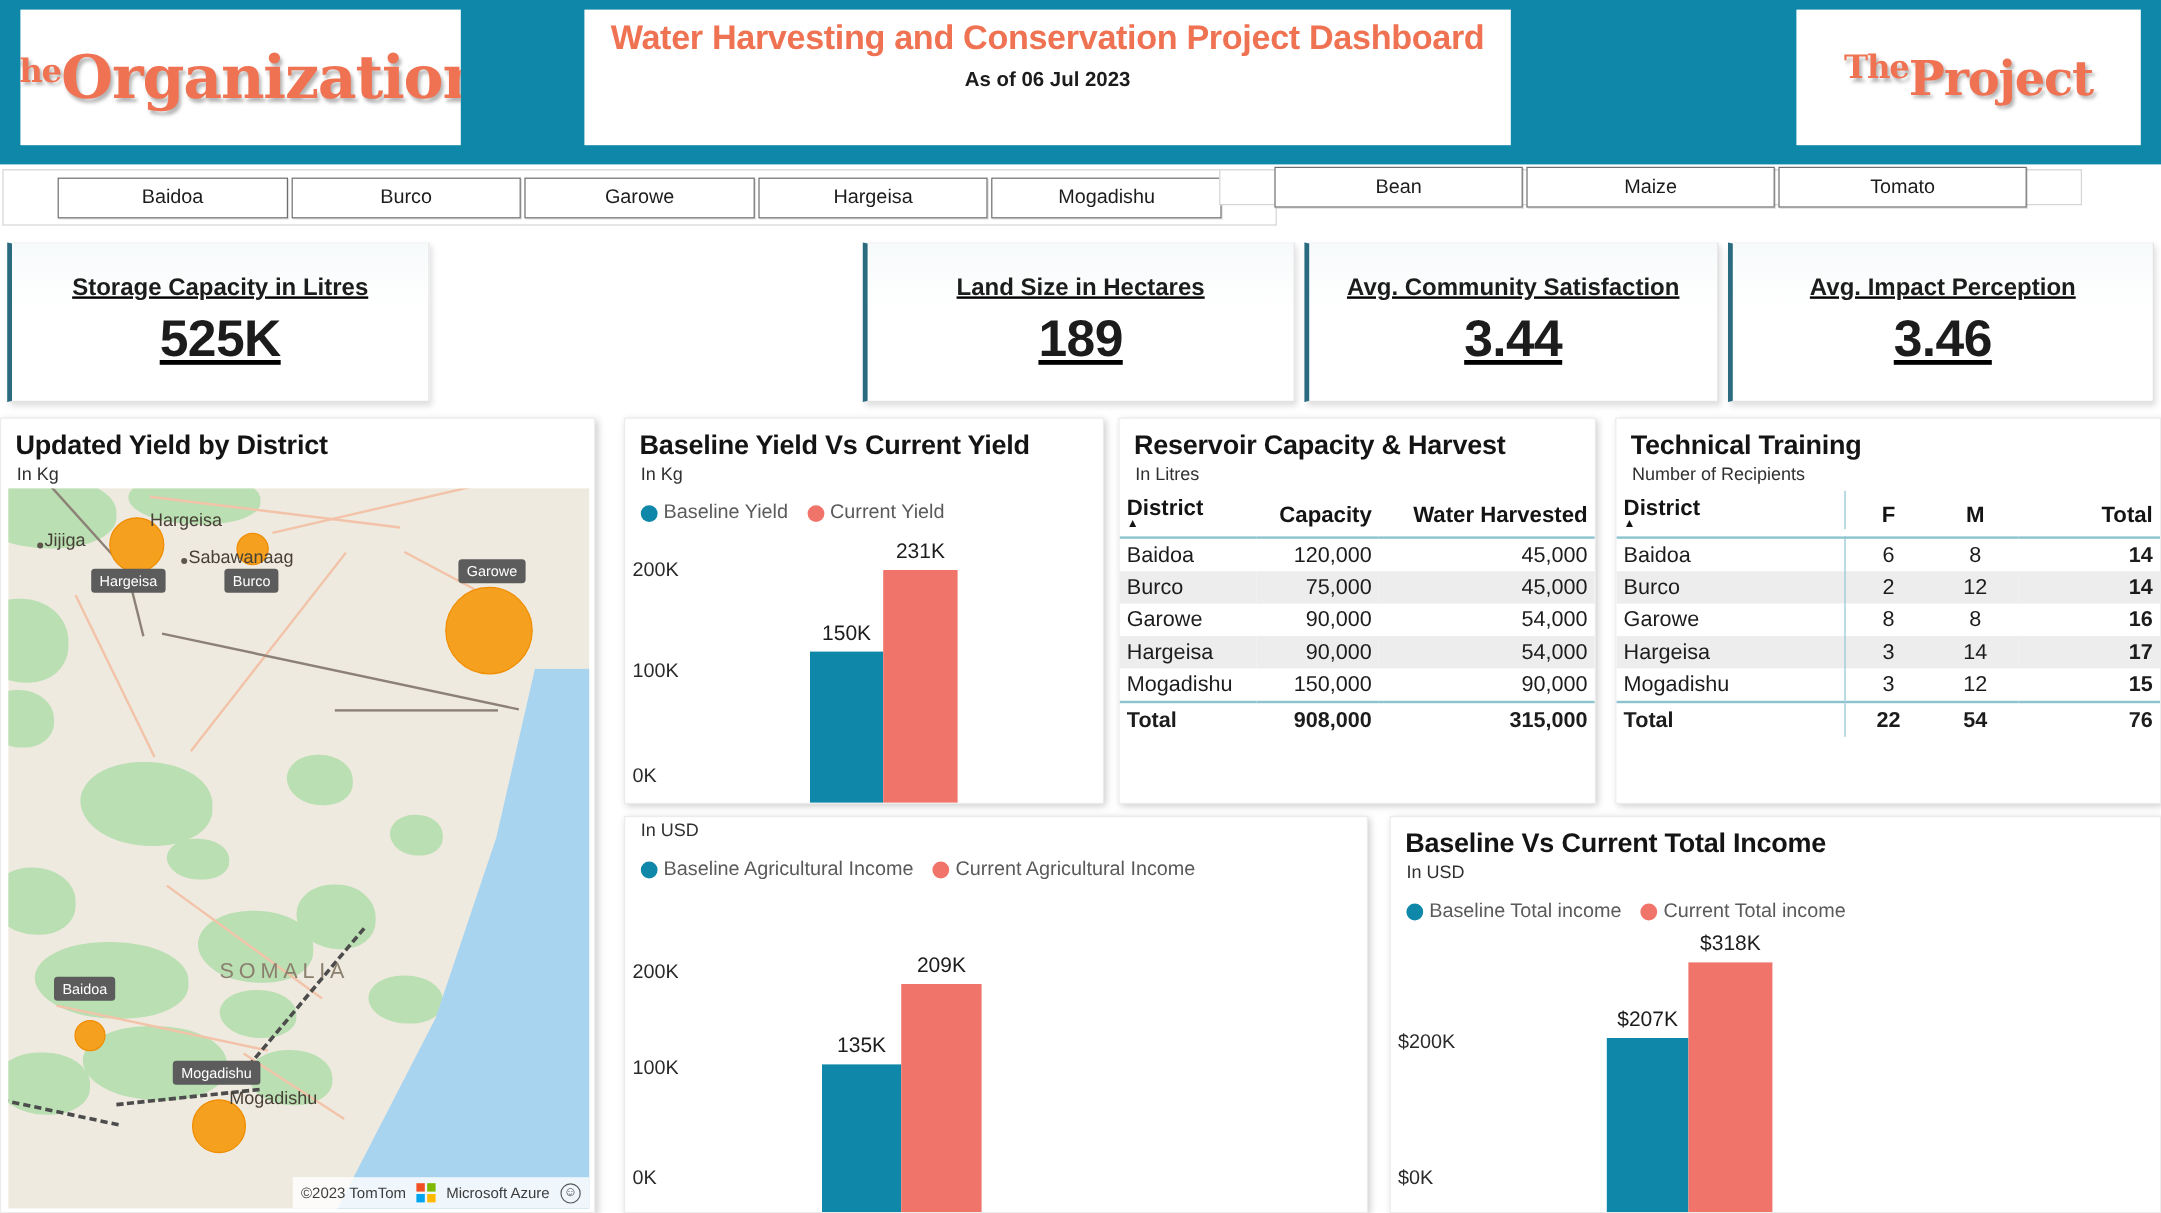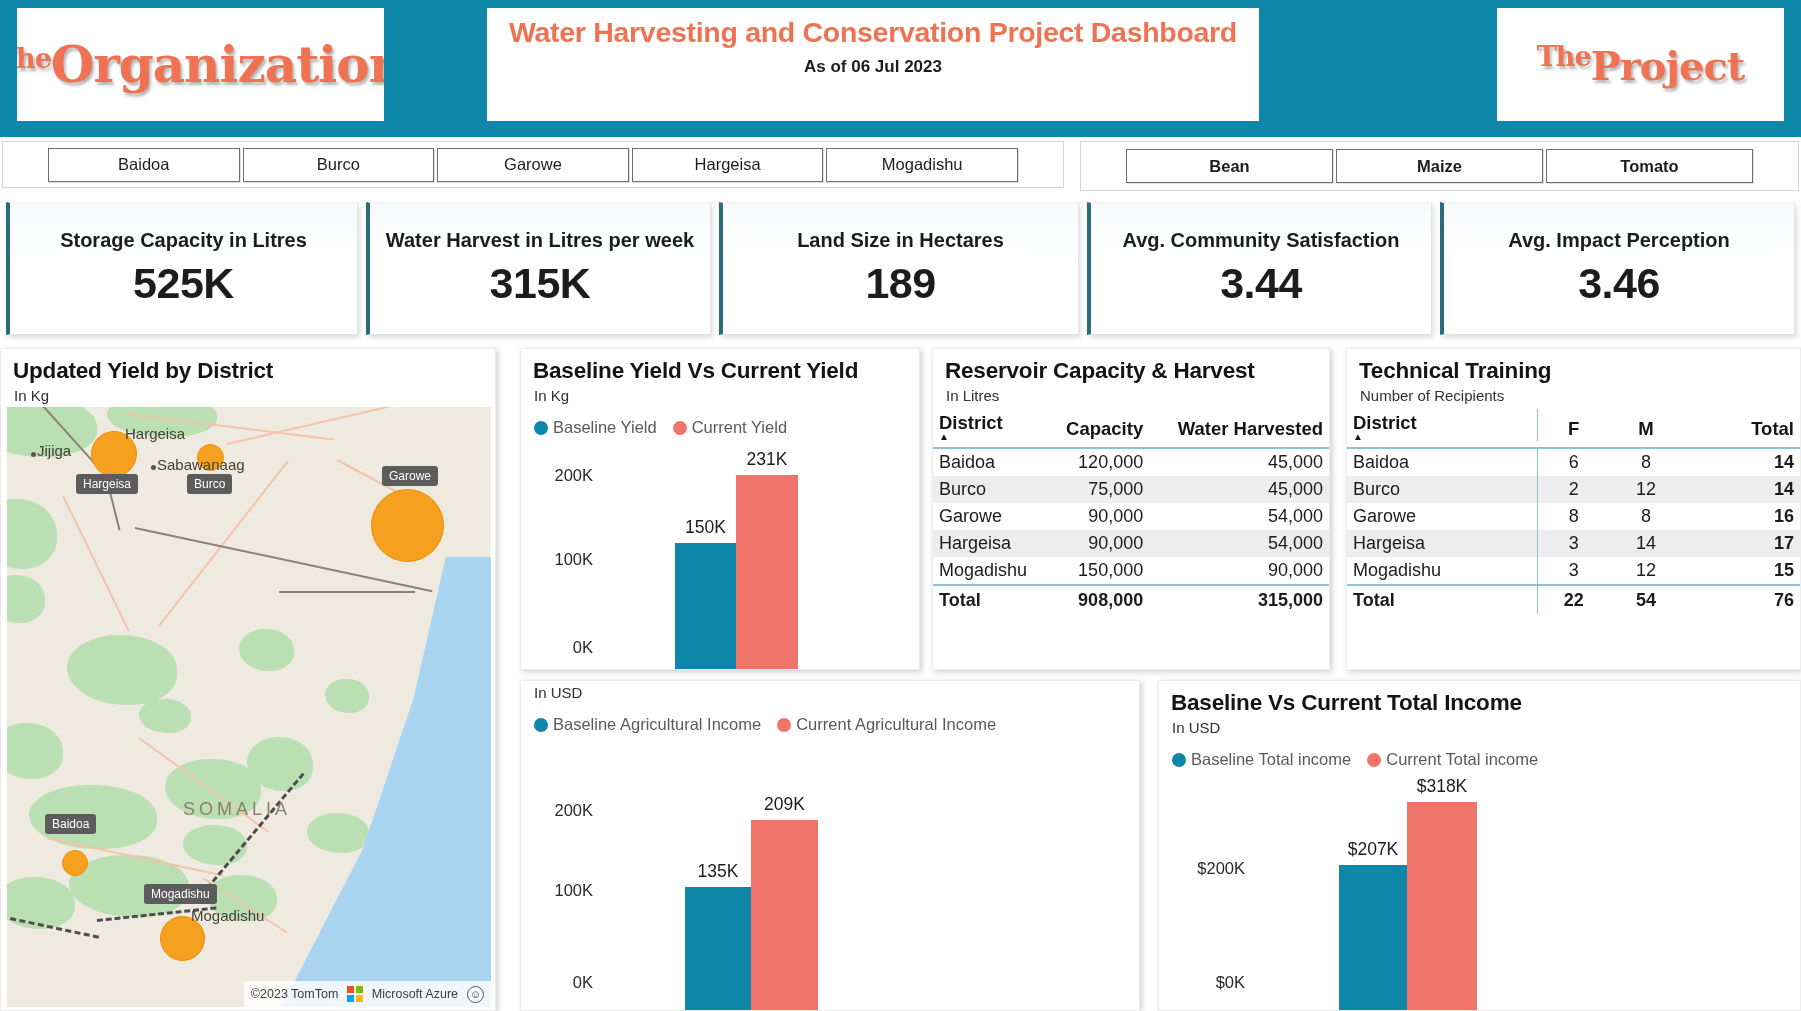--- a/index.html
+++ b/index.html
@@ -43,21 +43,21 @@
   }
   .title-sub {
     color: #1c1c1c; font-size: 17px; font-weight: bold; margin-top: 7px;
   }
 
   
   .slicer-panel {
     position: absolute; background: #ffffff; border: 1px solid #d4d4d4;
   }
   .slicer-district { left: 2px; top: 141px; width: 1062px; height: 47px; }
-  .slicer-crop { left: 1080px; top: 141px; width: 719px; height: 50px; font-weight: bold; }
+  .slicer-crop { left: 1016px; top: 141px; width: 719px; height: 30px; }
   .slicer-inner { display: flex; height: 100%; align-items: center; padding: 0 6px; gap: 3px; }
   .slicer-btn {
     flex: 1; height: 34px; border: 1px solid #6e6e6e; background: #ffffff;
     display: flex; align-items: center; justify-content: center;
     font-size: 16.5px; color: #1c1c1c; cursor: pointer;
     box-shadow: 1px 1px 0 rgba(0,0,0,0.12);
   }
   .slicer-spacer-left { width: 36px; }
   .slicer-spacer-right { width: 36px; }
 
@@ -66,20 +66,21 @@
   .kpi-card {
     position: absolute; top: 0; height: 133px;
     background: linear-gradient(180deg,#f7fafb 0%,#ffffff 42%);
     border-left: 4px solid #2a6b80;
     border-right: 1px solid #e2e2e2;
     border-top: 1px solid #eef2f4;
     border-bottom: 1px solid #e2e2e2;
     box-shadow: 2px 3px 5px rgba(0,0,0,0.13);
     display: flex; flex-direction: column; align-items: center; justify-content: center;
     padding: 4px 8px;
+    text-decoration: underline;
   }
   .kpi-label {
     font-size: 20px; font-weight: bold; color: #1c1c1c;
     text-align: center; line-height: 1.16;
   }
   .kpi-value {
     font-size: 43px; font-weight: bold; color: #1c1c1c; margin-top: 7px;
     letter-spacing: -0.5px;
   }
   #kpi0 { left: 6px;    width: 352px; }
@@ -161,21 +162,21 @@
   #agri-panel  { left: 520px; top: 680px; width: 620px; height: 331px; }
   #total-panel { left: 1158px; top: 680px; width: 643px; height: 331px; }
 
   .legend { display: flex; align-items: center; gap: 16px; padding: 14px 0 0 13px; }
   .legend-item { display: flex; align-items: center; gap: 5px; }
   .legend-dot { width: 14px; height: 14px; border-radius: 50%; display: block; }
   .legend-label { font-size: 16.5px; color: #5a5a5a; white-space: nowrap; }
 
   .plot { position: absolute; left: 0; right: 0; bottom: 0; }
   .axis-label {
-    position: absolute; font-size: 16.5px; color: #2a2a2a; text-align: right;
+    position: absolute; font-size: 16.5px; color: #2a2a2a; text-align: left;
     white-space: nowrap;
   }
   .bar { position: absolute; bottom: 0; }
   .bar-value {
     position: absolute; font-size: 17.5px; color: #1c1c1c; white-space: nowrap;
     text-align: center;
   }
 
   
   #reservoir-panel { left: 932px; top: 348px; width: 398px; height: 322px; }
@@ -242,24 +243,20 @@
       <div class="slicer-btn">Maize</div>
       <div class="slicer-btn">Tomato</div>
       <div class="slicer-spacer-right"></div>
     </div>
   </div>
 
   <div class="kpi-row">
     <div class="kpi-card" id="kpi0">
       <div class="kpi-label">Storage Capacity in Litres</div>
       <div class="kpi-value">525K</div>
-    </div>
-    <div class="kpi-card" id="kpi1">
-      <div class="kpi-label">Water Harvest in Litres per week</div>
-      <div class="kpi-value">315K</div>
     </div>
     <div class="kpi-card" id="kpi2">
       <div class="kpi-label">Land Size in Hectares</div>
       <div class="kpi-value">189</div>
     </div>
     <div class="kpi-card" id="kpi3">
       <div class="kpi-label">Avg. Community Satisfaction</div>
       <div class="kpi-value">3.44</div>
     </div>
     <div class="kpi-card" id="kpi4">

